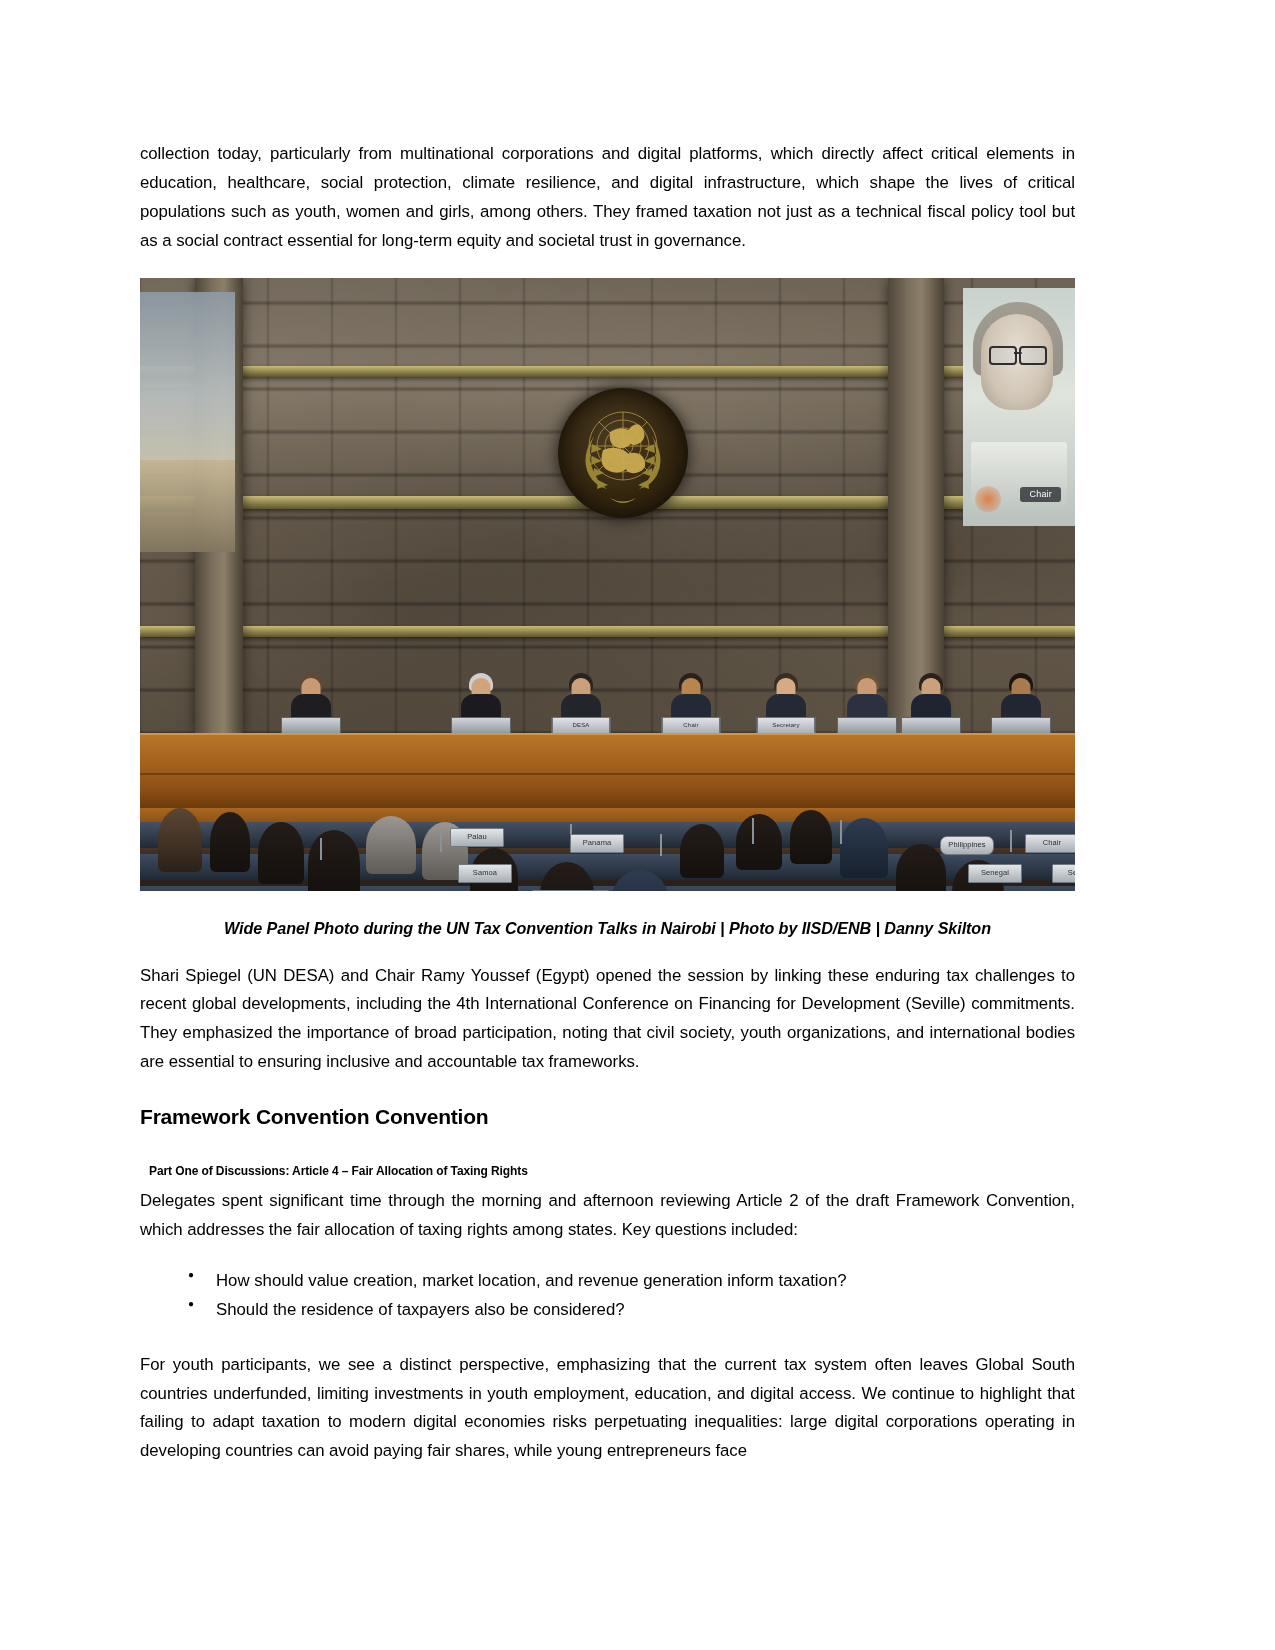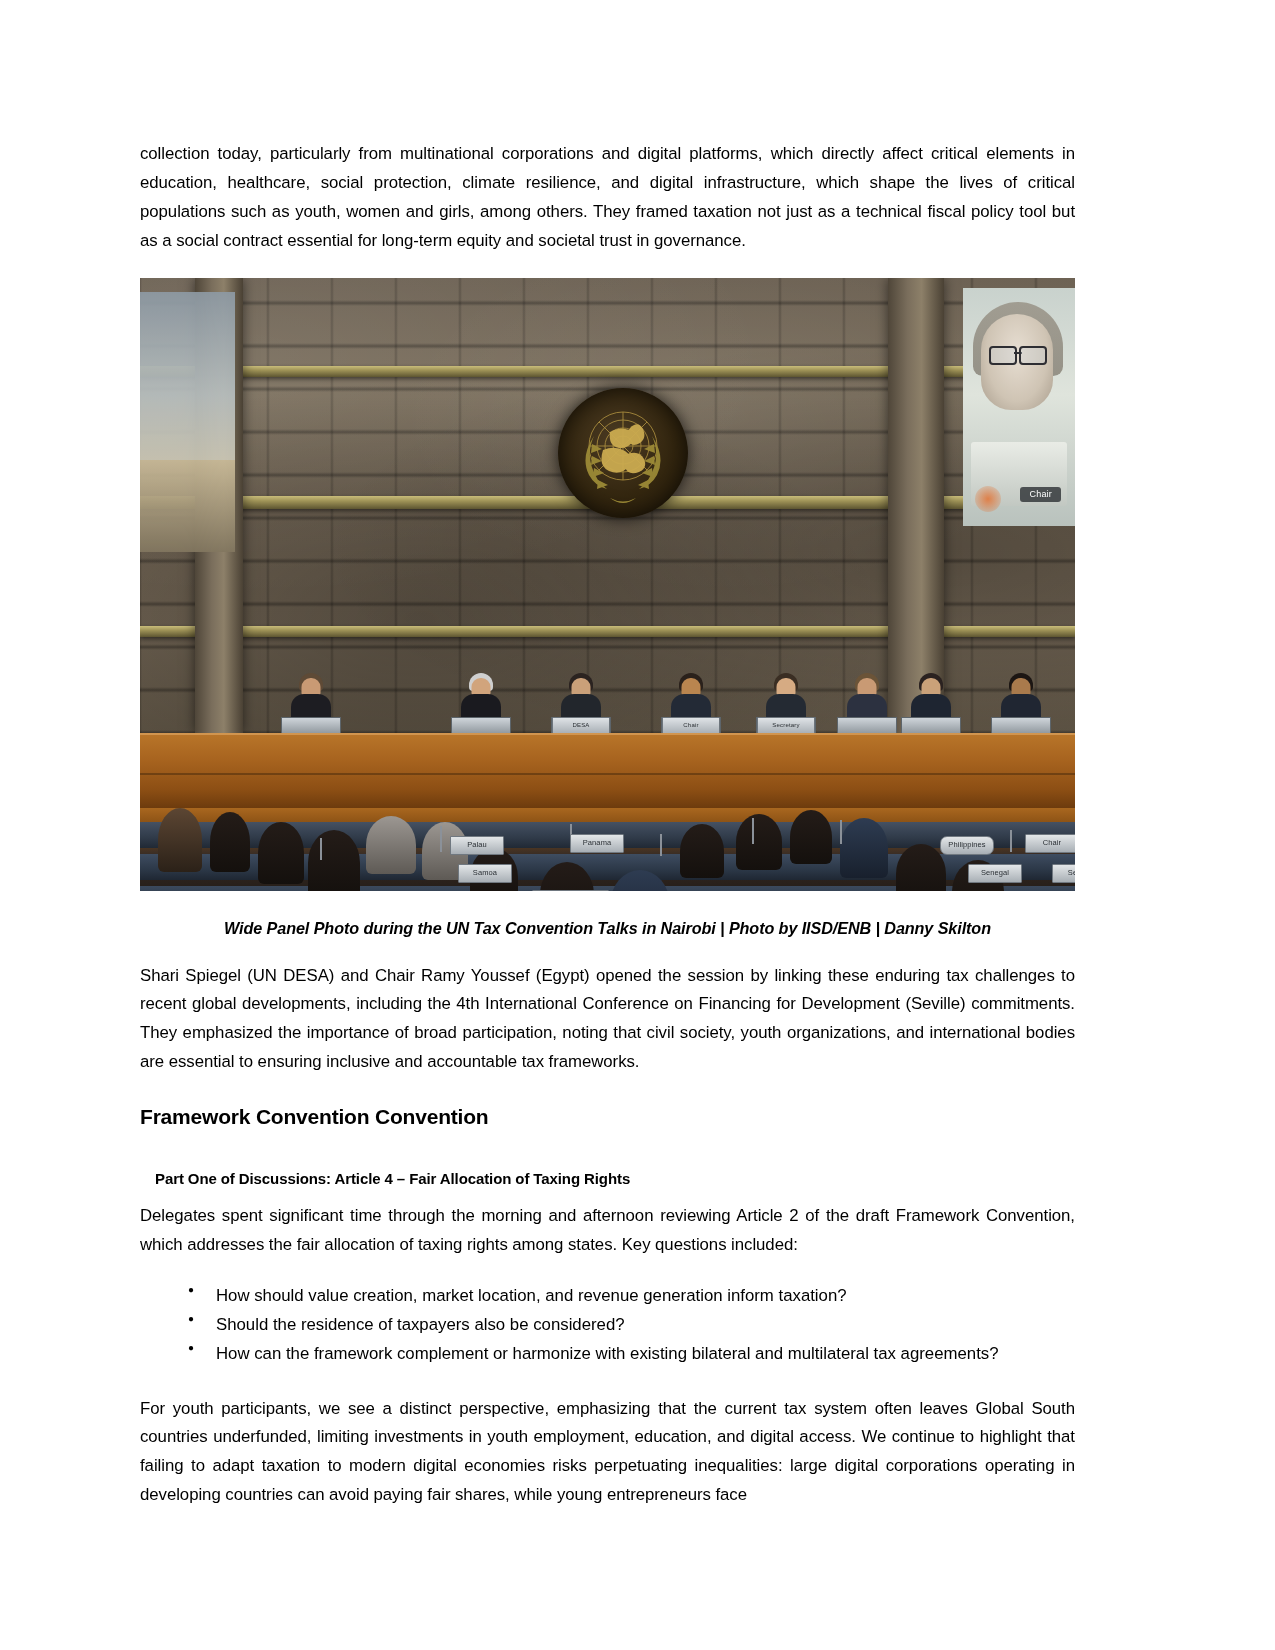--- a/index.html
+++ b/index.html
@@ -288,23 +288,23 @@
     letter-spacing: -0.1px;
   }
 
   h2.section-heading {
     font-size: 21px;
     font-weight: bold;
     margin: 0;
     letter-spacing: -0.2px;
   }
   h3.sub-heading {
-    font-size: 15px;
+    font-size: 12px;
     font-weight: bold;
-    margin: 15px;
+    margin: 9px;
     letter-spacing: -0.1px;
   }
   ul.bullets {
     margin: 0;
     padding: 0 0 0 48px;
     list-style: none;
   }
   ul.bullets li {
     font-size: 16.8px;
     line-height: 1.72;
@@ -460,21 +460,21 @@
             <div class="person suit" style="left: 700px; top: 10px; width: 48px; height: 60px;"></div>
             <div class="person " style="left: 756px; top: 36px; width: 50px; height: 60px;"></div>
             <div class="person " style="left: 812px; top: 52px; width: 52px; height: 64px;"></div>
             <div class="mic" style="left: 300px; top: 18px; height: 26px;"></div>
             <div class="mic" style="left: 430px; top: 16px; height: 24px;"></div>
             <div class="mic" style="left: 612px; top: 10px; height: 26px;"></div>
             <div class="mic" style="left: 700px; top: 12px; height: 24px;"></div>
             <div class="mic" style="left: 870px; top: 22px; height: 22px;"></div>
             <div class="mic" style="left: 180px; top: 30px; height: 22px;"></div>
             <div class="mic" style="left: 520px; top: 26px; height: 22px;"></div>
-            <div class="plate" style="left: 310px; top: 28px;">Palau</div>
+            <div class="plate" style="left: 310px; top: 20px;">Palau</div>
             <div class="plate" style="left: 430px; top: 26px; text-align: center;">Panama</div>
             <div class="plate" style="left: 800px; top: 28px; border-radius: 7px;">Philippines</div>
             <div class="plate" style="left: 885px; top: 26px;">Chair</div>
             <div class="plate" style="left: 318px; top: 56px;">Samoa</div>
             <div class="plate" style="left: 828px; top: 56px;">Senegal</div>
             <div class="plate" style="left: 912px; top: 56px;">Serbia</div>
             <div class="plate two-line" style="left: 392px; top: 82px;">Syrian Arab Republic</div>
           </div>
 
       </div>
@@ -488,20 +488,19 @@
     <h2 class="section-heading">Framework Convention Convention</h2>
 
     <div style="height:26px"></div>
     <h3 class="sub-heading">Part One of Discussions: Article 4 – Fair Allocation of Taxing Rights</h3>
     <p class="body-text">Delegates spent significant time through the morning and afternoon reviewing Article 2 of the draft Framework Convention, which addresses the fair allocation of taxing rights among states. Key questions included:</p>
 
     <div style="height:22px"></div>
     <ul class="bullets">
       <li>How should value creation, market location, and revenue generation inform taxation?</li>
       <li>Should the residence of taxpayers also be considered?</li>
-      <li>How can the framework complement or harmonize with existing bilateral and multilateral tax agreements?</li>
     </ul>
 
     <div style="height:26px"></div>
     <p class="body-text">For youth participants, we see a distinct perspective, emphasizing that the current tax system often leaves Global South countries underfunded, limiting investments in youth employment, education, and digital access. We continue to highlight that failing to adapt taxation to modern digital economies risks perpetuating inequalities: large digital corporations operating in developing countries can avoid paying fair shares, while young entrepreneurs face</p>
 
   </div>
 </div>
 
 </body></html>

